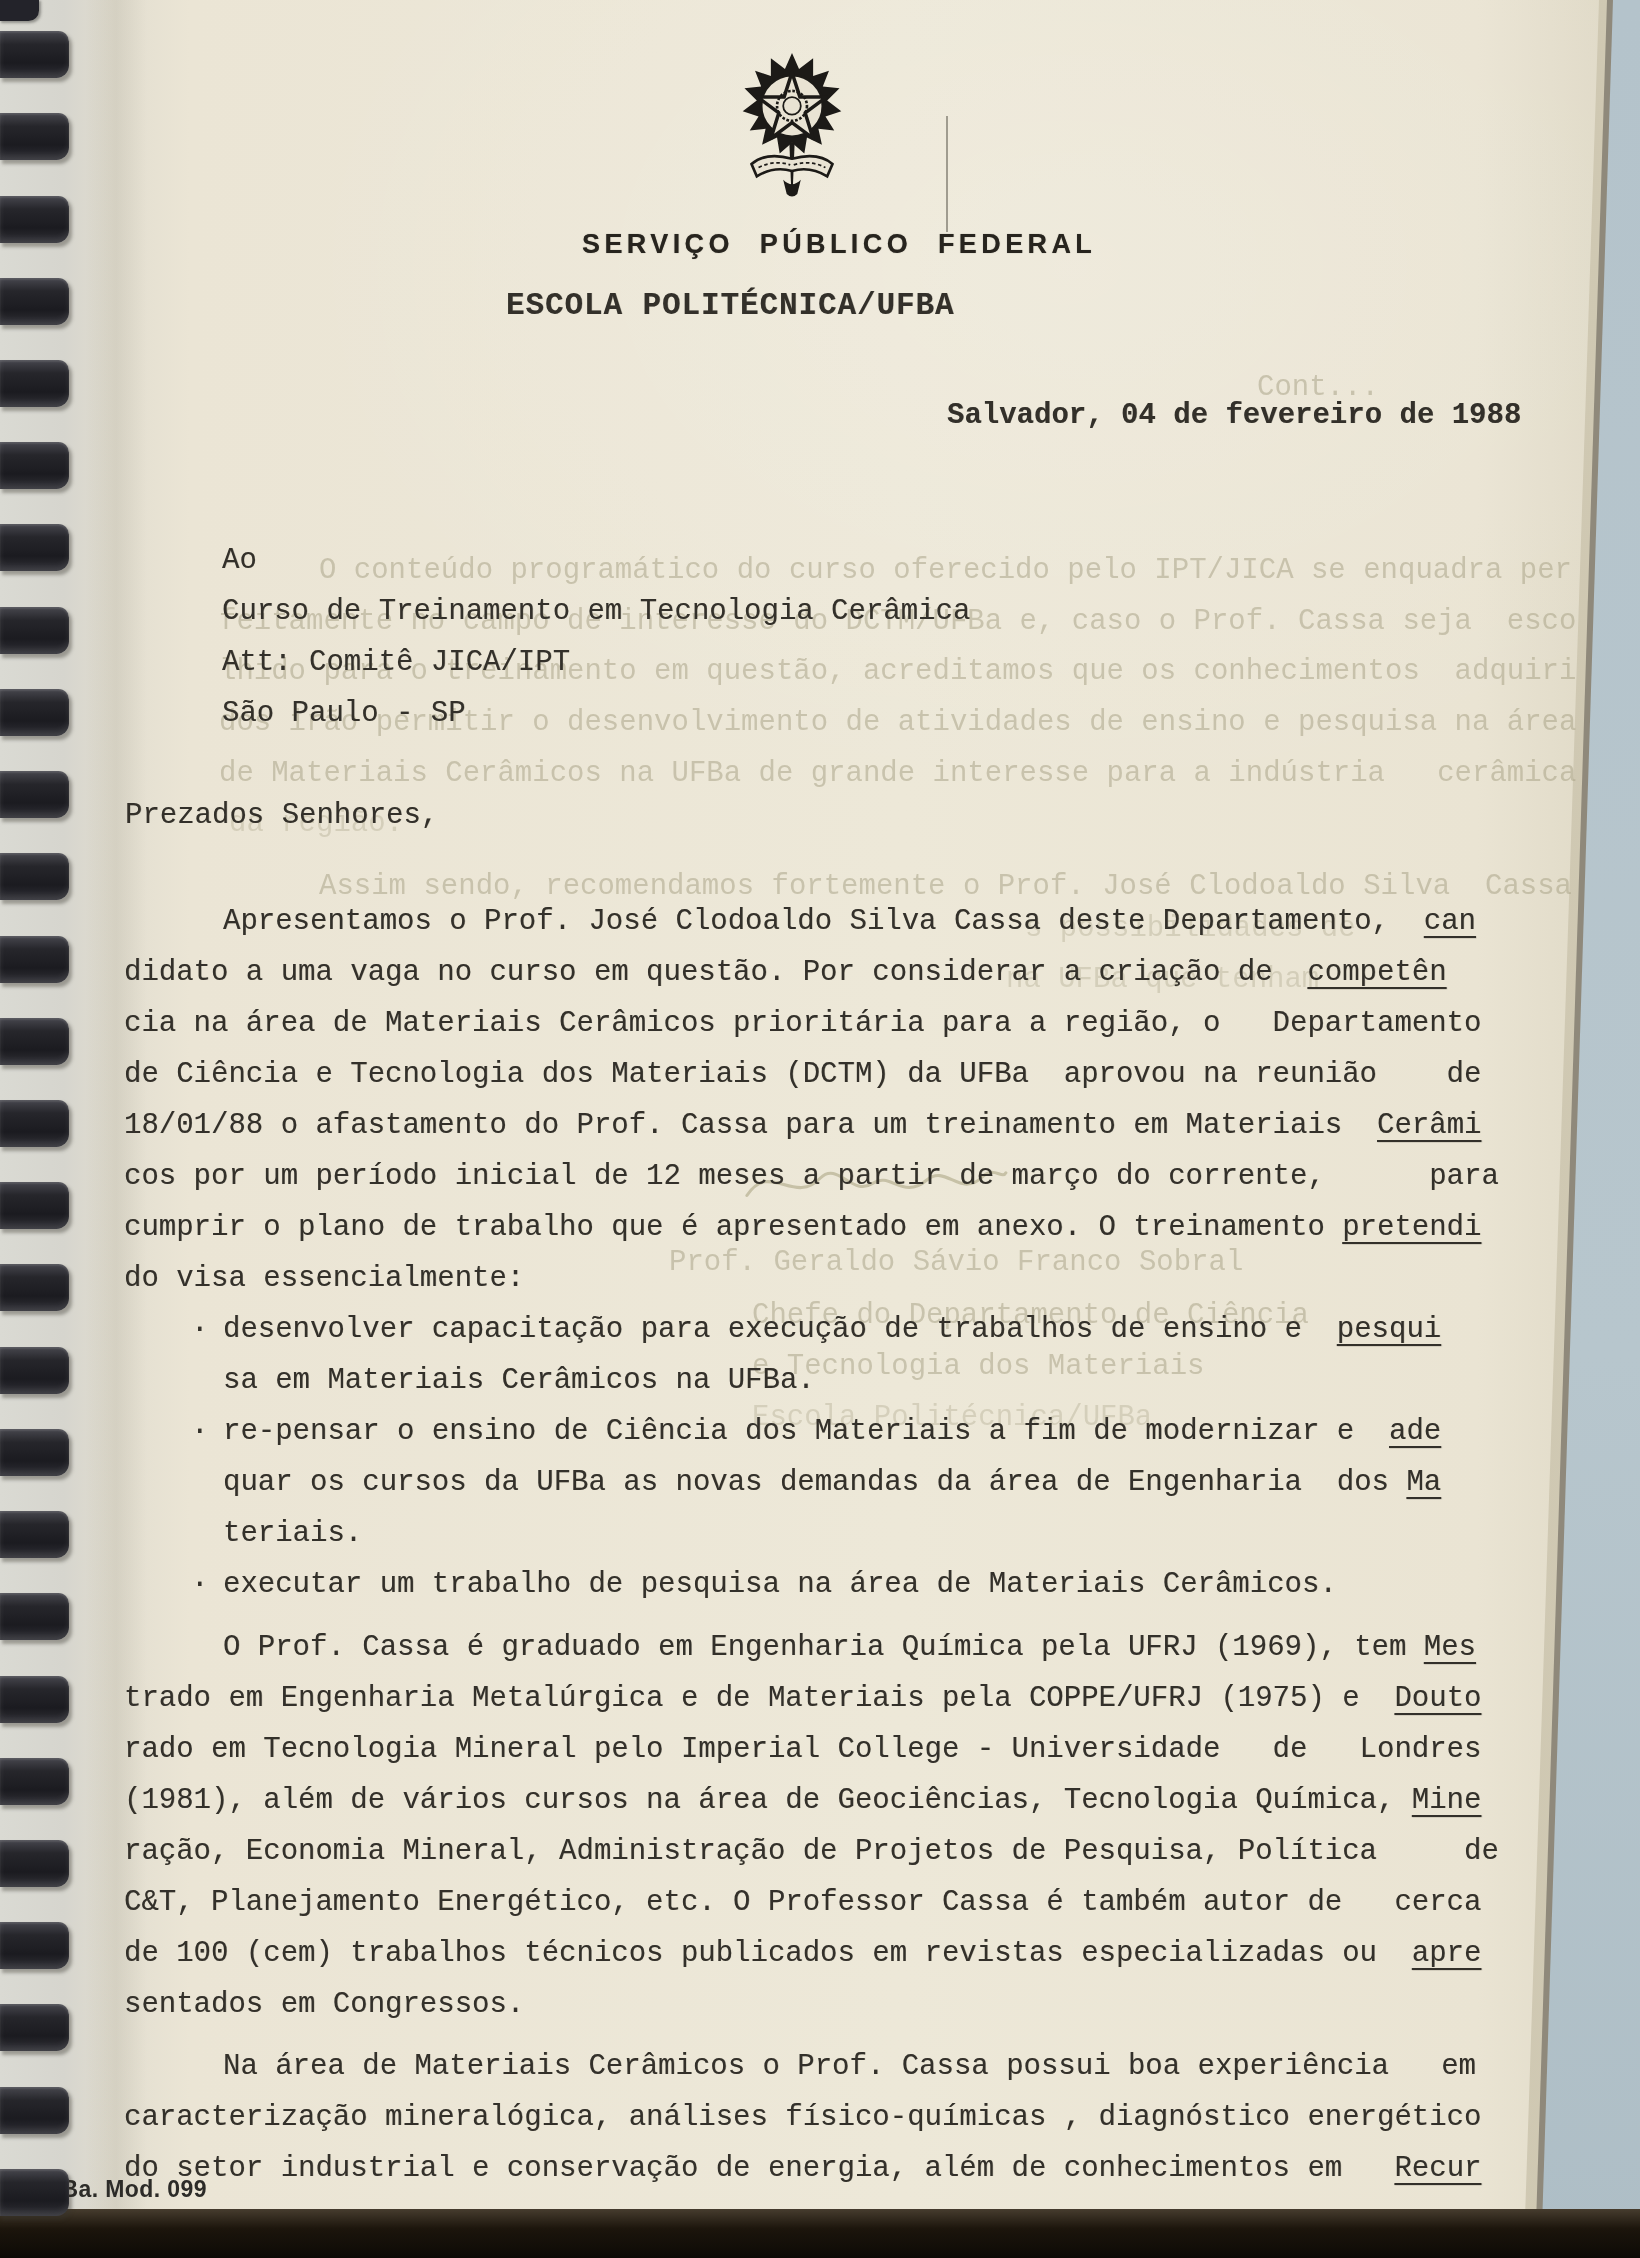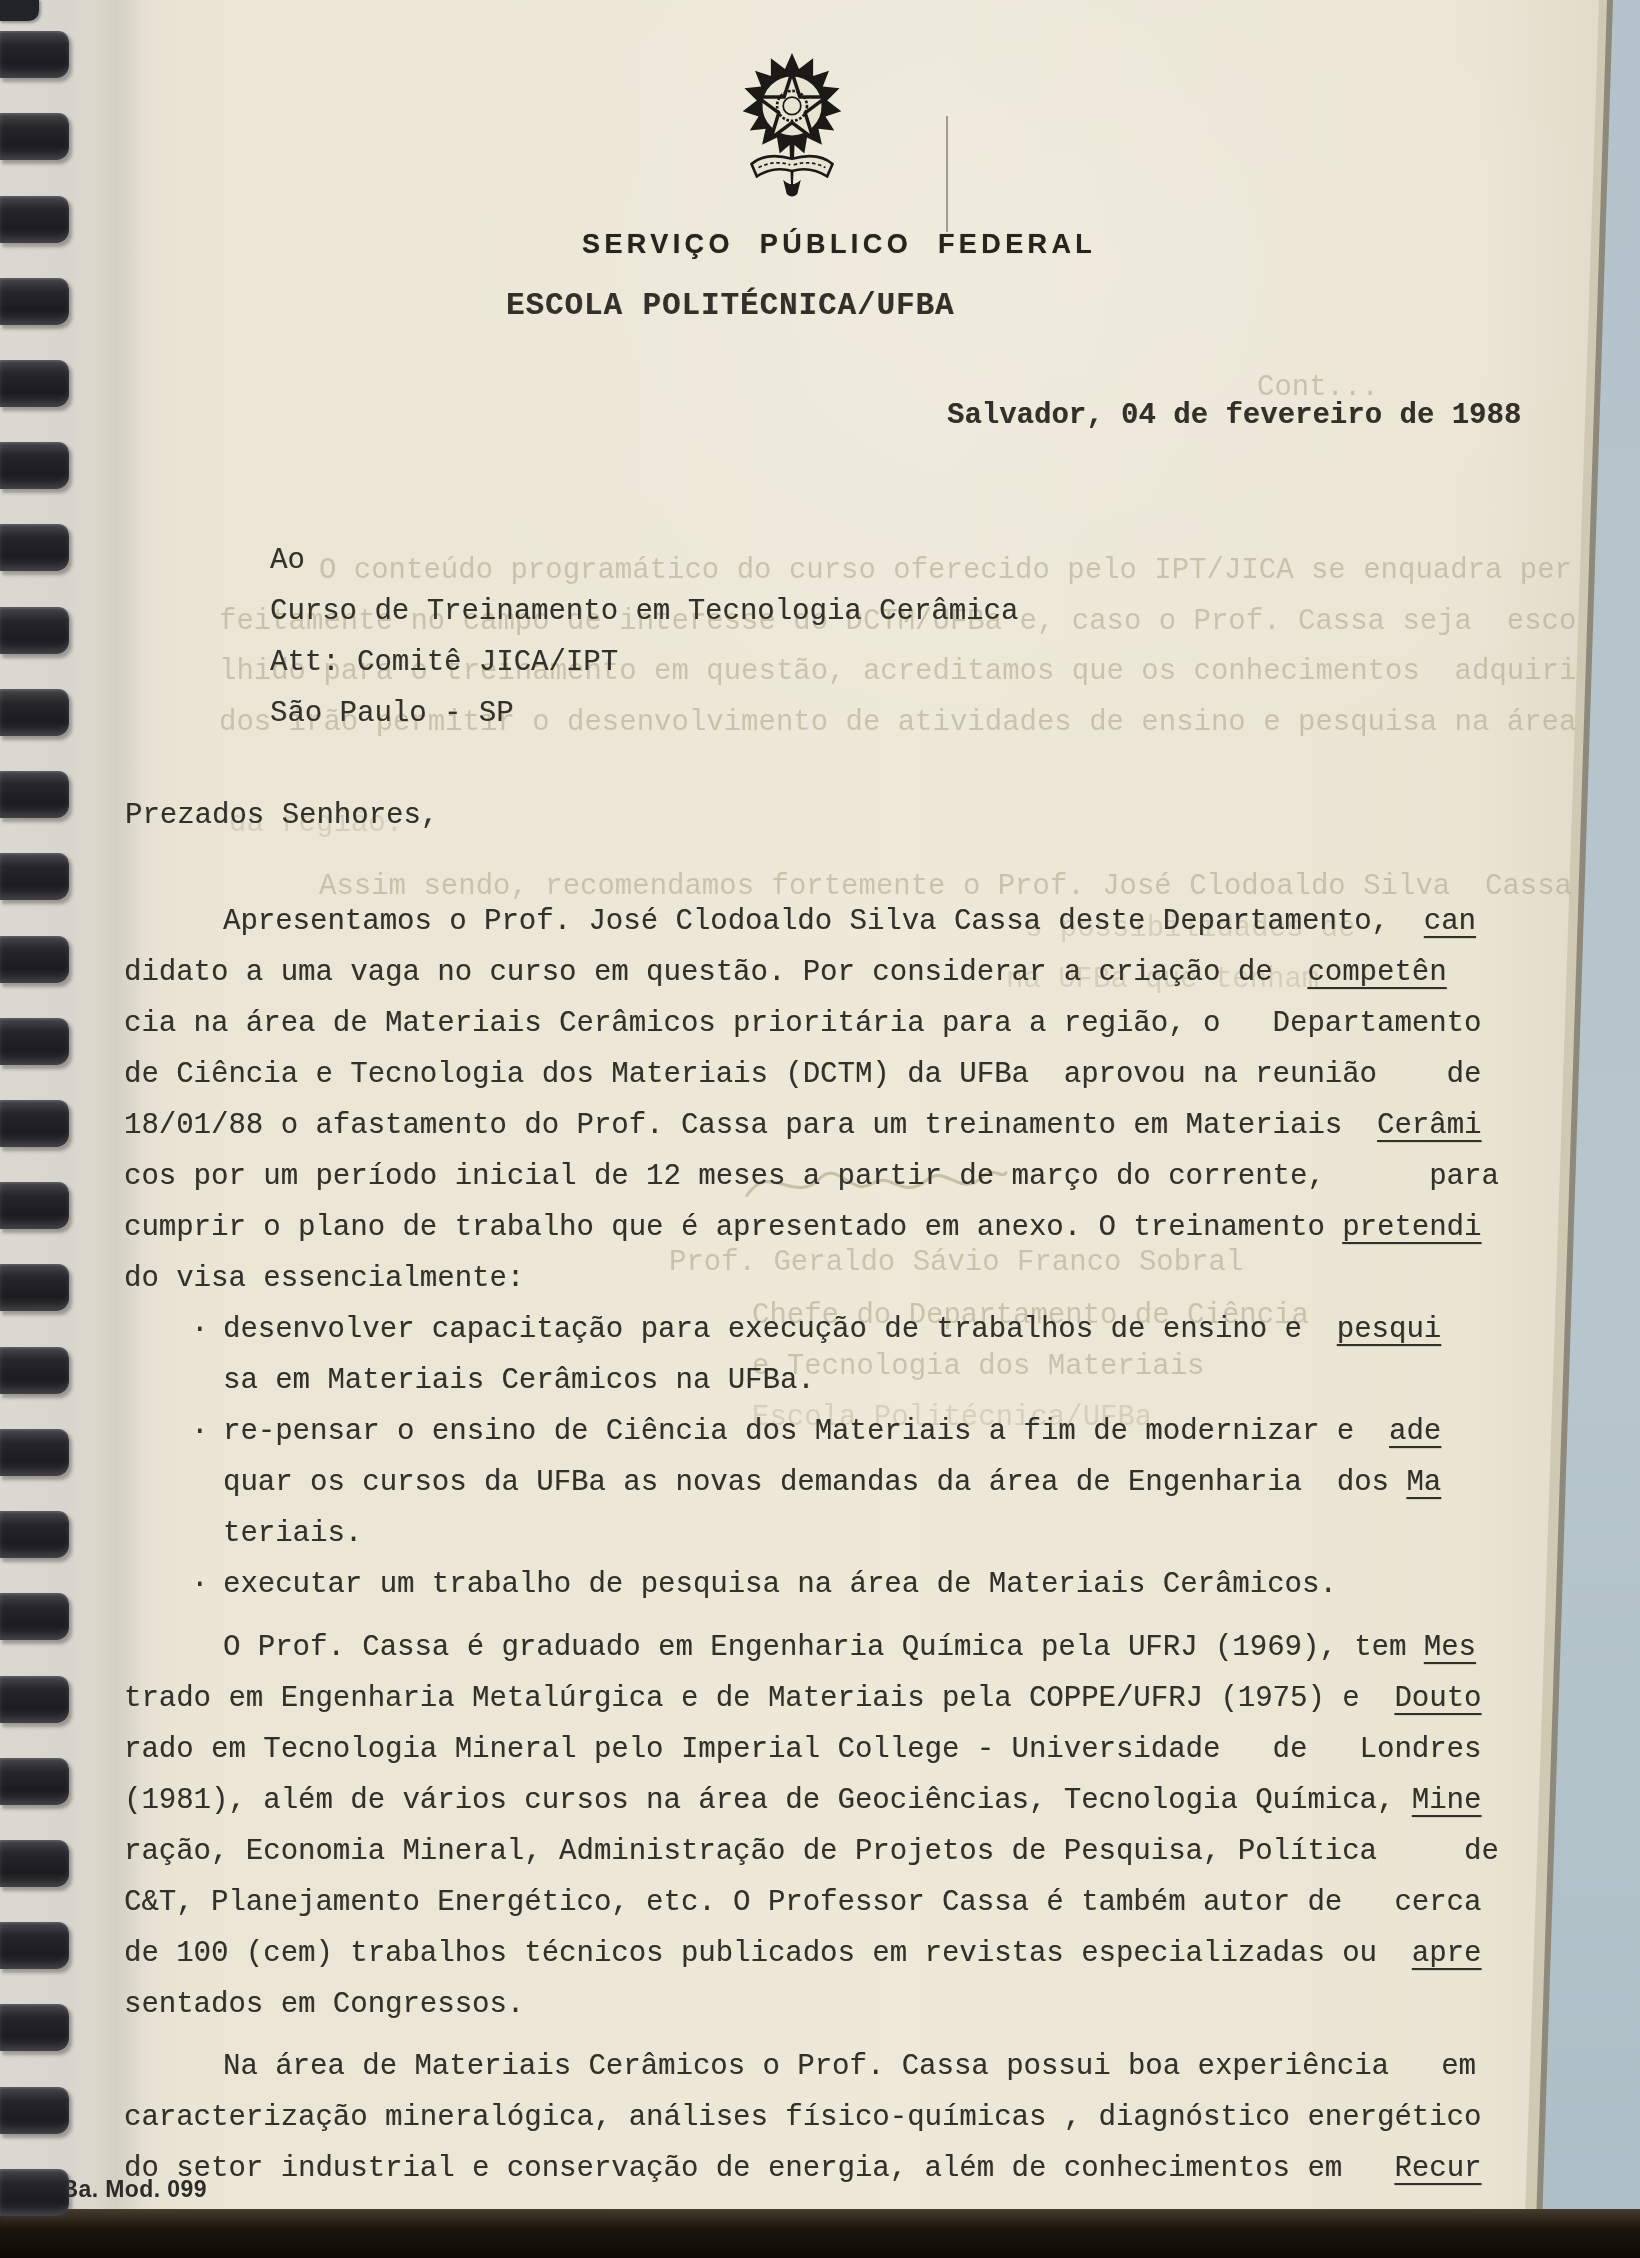--- a/index.html
+++ b/index.html
@@ -66,20 +66,21 @@
 
   <div class="ghost" id="ghost">
     <svg class="sig" width="273" height="56" viewBox="0 0 310 64">
       <path d="M8,44 C34,4 62,56 92,24 C112,4 128,46 152,30 C172,16 186,50 214,26 C236,8 252,48 278,22 C290,10 300,26 304,18" fill="none" stroke="#aea887" stroke-width="3.5" stroke-linecap="round"></path>
     </svg>
   <div class="gl" style="left: 1257px; top: 371px;">Cont...</div>
       <div class="gl" style="left: 319px; top: 554px;">O conteúdo programático do curso oferecido pelo IPT/JICA se enquadra per</div>
       <div class="gl" style="left: 219px; top: 655px;">lhido para o treinamento em questão, acreditamos que os conhecimentos  adquiri</div>
       <div class="gl" style="left: 219px; top: 605px;">feitamente no campo de interesse do DCTM/UFBa e, caso o Prof. Cassa seja  esco</div>
       <div class="gl" style="left: 219px; top: 706px;">dos irão permitir o desenvolvimento de atividades de ensino e pesquisa na área</div>
+      <div class="gl" style="left: 219px; top: 757px;">de Materiais Cerâmicos na UFBa de grande interesse para a indústria   cerâmica</div>
       <div class="gl dim" style="left: 229px; top: 807px;">da região.</div>
       <div class="gl" style="left: 319px; top: 870px;">Assim sendo, recomendamos fortemente o Prof. José Clodoaldo Silva  Cassa</div>
       <div class="gl dim" style="left: 1025px; top: 912px; text-align: right;">s possibilidades de</div>
       <div class="gl dim" style="left: 1006px; top: 963px;">na UFBa que tenham</div>
       <div class="gl" style="left: 669px; top: 1246px;">Prof. Geraldo Sávio Franco Sobral</div>
       <div class="gl" style="left: 752px; top: 1299px;">Chefe do Departamento de Ciência</div>
       <div class="gl" style="left: 752px; top: 1350px;">e Tecnologia dos Materiais</div>
       <div class="gl dim" style="left: 752px; top: 1401px;">Escola Politécnica/UFBa</div>
     </div>
 
@@ -96,21 +97,21 @@
     <path d="M22 146 Q40 137 58 143 M62 143 Q80 137 98 146" fill="none" stroke="#1c1a17" stroke-width="2" stroke-dasharray="4 3"></path>
     <path d="M50 160 Q60 170 70 160 L66 176 Q60 182 54 176 Z" fill="#1c1a17"></path>
   </svg>
 
   <div class="scratch"></div>
 
   <div class="org-header">SERVIÇO PÚBLICO FEDERAL</div>
   <div class="org-sub ink">ESCOLA POLITÉCNICA/UFBA</div>
   <div class="dateline single ink">Salvador, 04 de fevereiro de 1988</div>
 
-  <div class="block ink" style="left:222px;top:535px;margin-left:48px;" id="recipient">
+  <div class="block ink" style="left:222px;top:535px;" id="recipient">
       <div class="tl"><span>Ao</span></div>
       <div class="tl"><span>Curso de Treinamento em Tecnologia Cerâmica</span></div>
       <div class="tl"><span>Att: Comitê JICA/IPT</span></div>
       <div class="tl"><span>São Paulo - SP</span></div>
     </div>
   <div class="salutation single ink">Prezados Senhores,</div>
   <div class="block ink" style="left:124px;top:896px;">
       <div class="tl ind"><span>Apresentamos o Prof. José Clodoaldo Silva Cassa deste Departamento,  </span><span class="tail">can</span></div>
       <div class="tl"><span>didato a uma vaga no curso em questão. Por considerar a criação de  </span><span class="tail">competên</span></div>
       <div class="tl"><span>cia na área de Materiais Cerâmicos prioritária para a região, o   Departamento</span></div>

